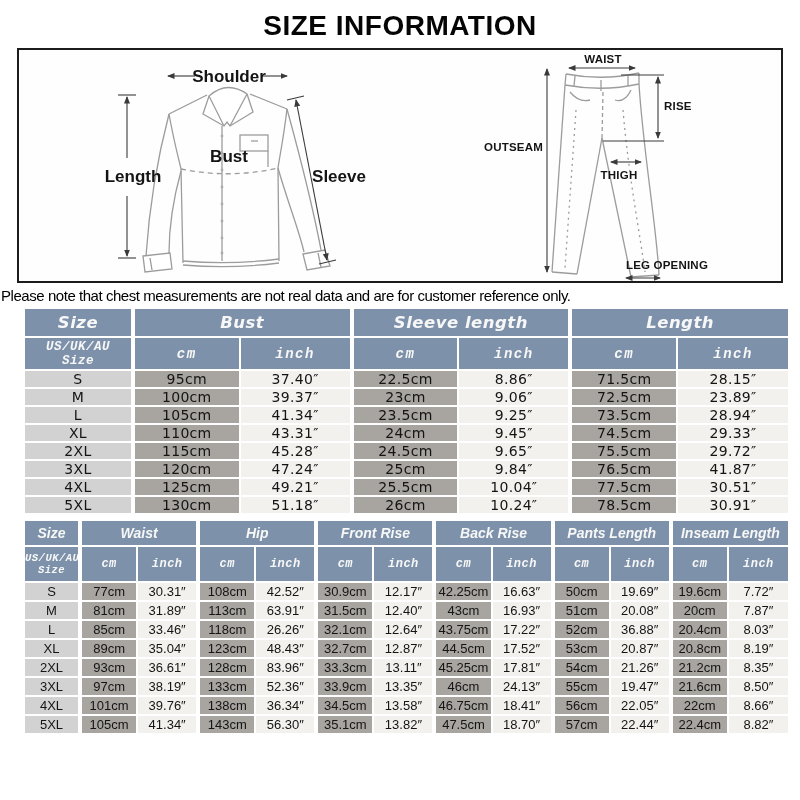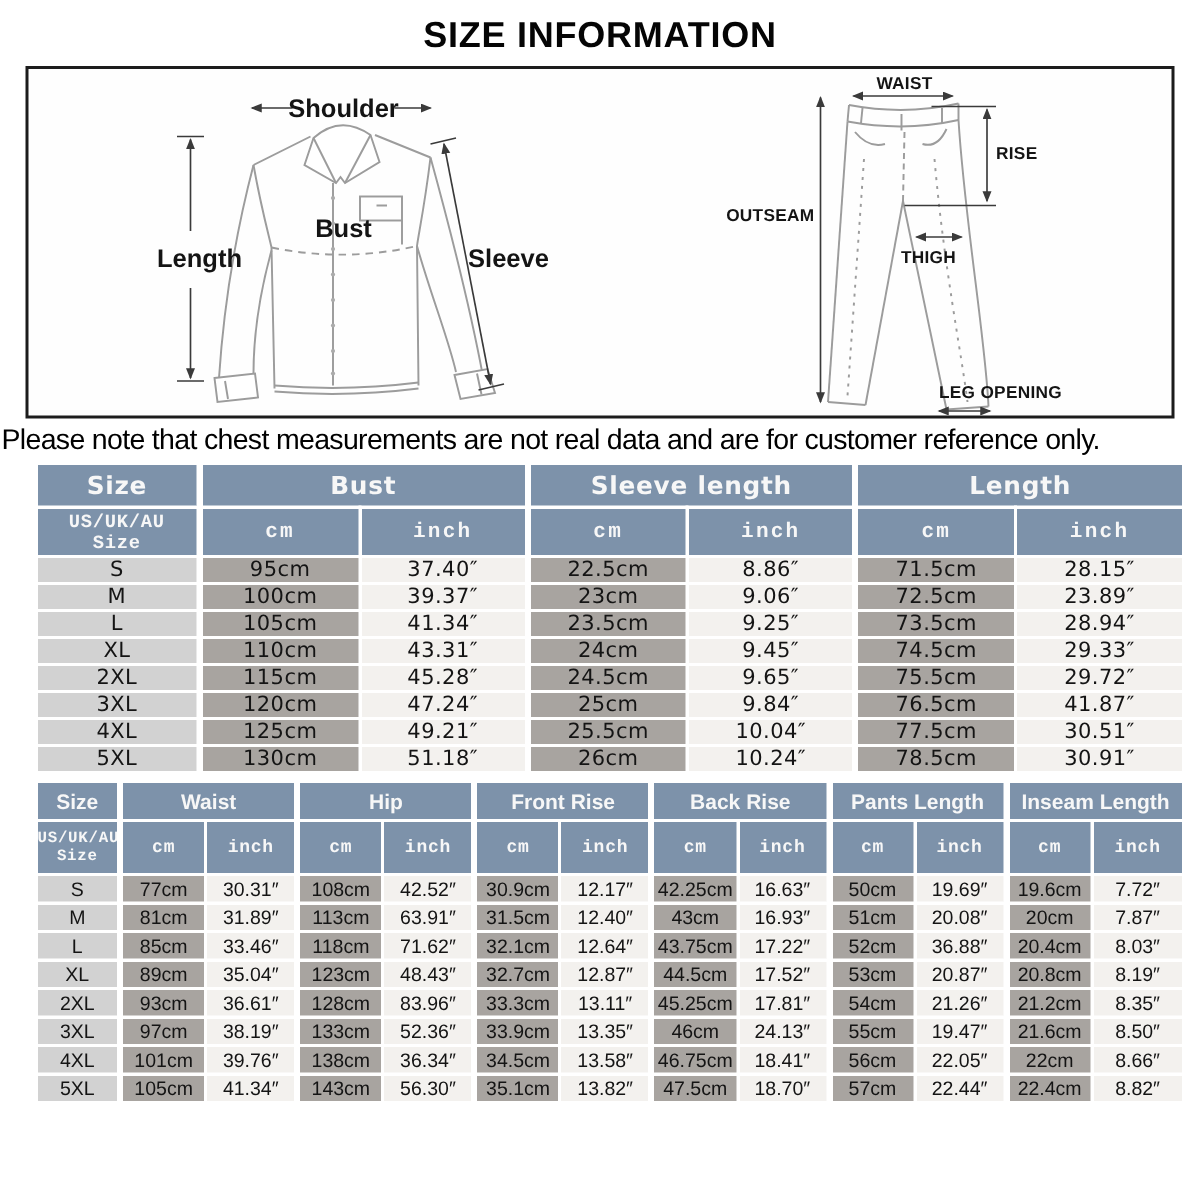--- a/index.html
+++ b/index.html
@@ -5,44 +5,44 @@
   html,body{margin:0;padding:0;}
   body{
     width:800px;height:800px;overflow:hidden;background:#fff;
     font-family:"Liberation Sans",sans-serif;color:#111;
     position:relative;
   }
   
   .title{
     margin:10px 0 6px 0;text-align:center;
     font-family:"Liberation Sans",sans-serif;
-    font-size:24px;font-weight:bold;letter-spacing:0.5px;color:#050505;
+    font-size:28px;font-weight:bold;letter-spacing:0.5px;color:#050505;
   }
   
   .diagram-box{
     margin:0 17px;width:762px;height:231px;
     border:2px solid #1c1c1c;background:#fefefe;
   }
   .diagram-box svg{display:block;}
   .seam{stroke:#9c9c9c;stroke-width:1.3;fill:none;}
   .seam-f{stroke:#9c9c9c;stroke-width:1.3;fill:#fff;}
   .dim{stroke:#3a3a3a;stroke-width:1.1;fill:none;}
   .lbl{font-family:"Liberation Sans",sans-serif;font-weight:bold;fill:#141414;font-size:17px;}
   .lbl-sm{font-family:"Liberation Sans",sans-serif;font-weight:bold;fill:#141414;font-size:11.5px;letter-spacing:0.2px;}
   
   .note{
     margin:4px 0 3px 1px;white-space:nowrap;
-    font-size:19px;letter-spacing:-0.45px;color:#000;
+    font-size:15px;letter-spacing:-0.45px;color:#000;
     font-family:"Liberation Sans",sans-serif;
   }
   
   table{border-collapse:collapse;table-layout:fixed;margin-left:23px;width:767px;}
   td,th{border:2px solid #fff;text-align:center;vertical-align:middle;padding:0;overflow:hidden;}
   .gs{border-left:4px solid #fff;}           
-  .hdr{background:#7d92aa;color:#f7f7f7;}
+  .hdr{background:#7d92aa;color:#f7f7f7;font-style:italic;}
   .c-size{background:#d2d2d2;color:#141414;}
   .c-cm{background:#a8a4a0;color:#141414;}
   .c-inch{background:#f3f1ee;color:#141414;}
   
   #shirt-table tr.h1 th{height:27px;font-family:"DejaVu Sans",sans-serif;font-size:16.5px;font-weight:bold;letter-spacing:0.5px;}
   #shirt-table tr.h2 th{height:31px;font-family:"Liberation Mono",monospace;font-size:14px;font-weight:bold;letter-spacing:1.5px;}
   #shirt-table tr.h2 th.szh{font-size:12.5px;letter-spacing:0.5px;line-height:14px;}
   #shirt-table tbody td{height:16px;font-family:"DejaVu Sans",sans-serif;font-size:14px;letter-spacing:0.3px;}
   
   #pants-table{margin-top:4px;}
@@ -353,21 +353,21 @@
         <td class="c-cm gs">51cm</td>
         <td class="c-inch">20.08″</td>
         <td class="c-cm gs">20cm</td>
         <td class="c-inch">7.87″</td>
       </tr>
       <tr>
         <td class="c-size">L</td>
         <td class="c-cm gs">85cm</td>
         <td class="c-inch">33.46″</td>
         <td class="c-cm gs">118cm</td>
-        <td class="c-inch">71.62″</td>
+        <td class="c-inch">26.26″</td>
         <td class="c-cm gs">32.1cm</td>
         <td class="c-inch">12.64″</td>
         <td class="c-cm gs">43.75cm</td>
         <td class="c-inch">17.22″</td>
         <td class="c-cm gs">52cm</td>
         <td class="c-inch">36.88″</td>
         <td class="c-cm gs">20.4cm</td>
         <td class="c-inch">8.03″</td>
       </tr>
       <tr>

